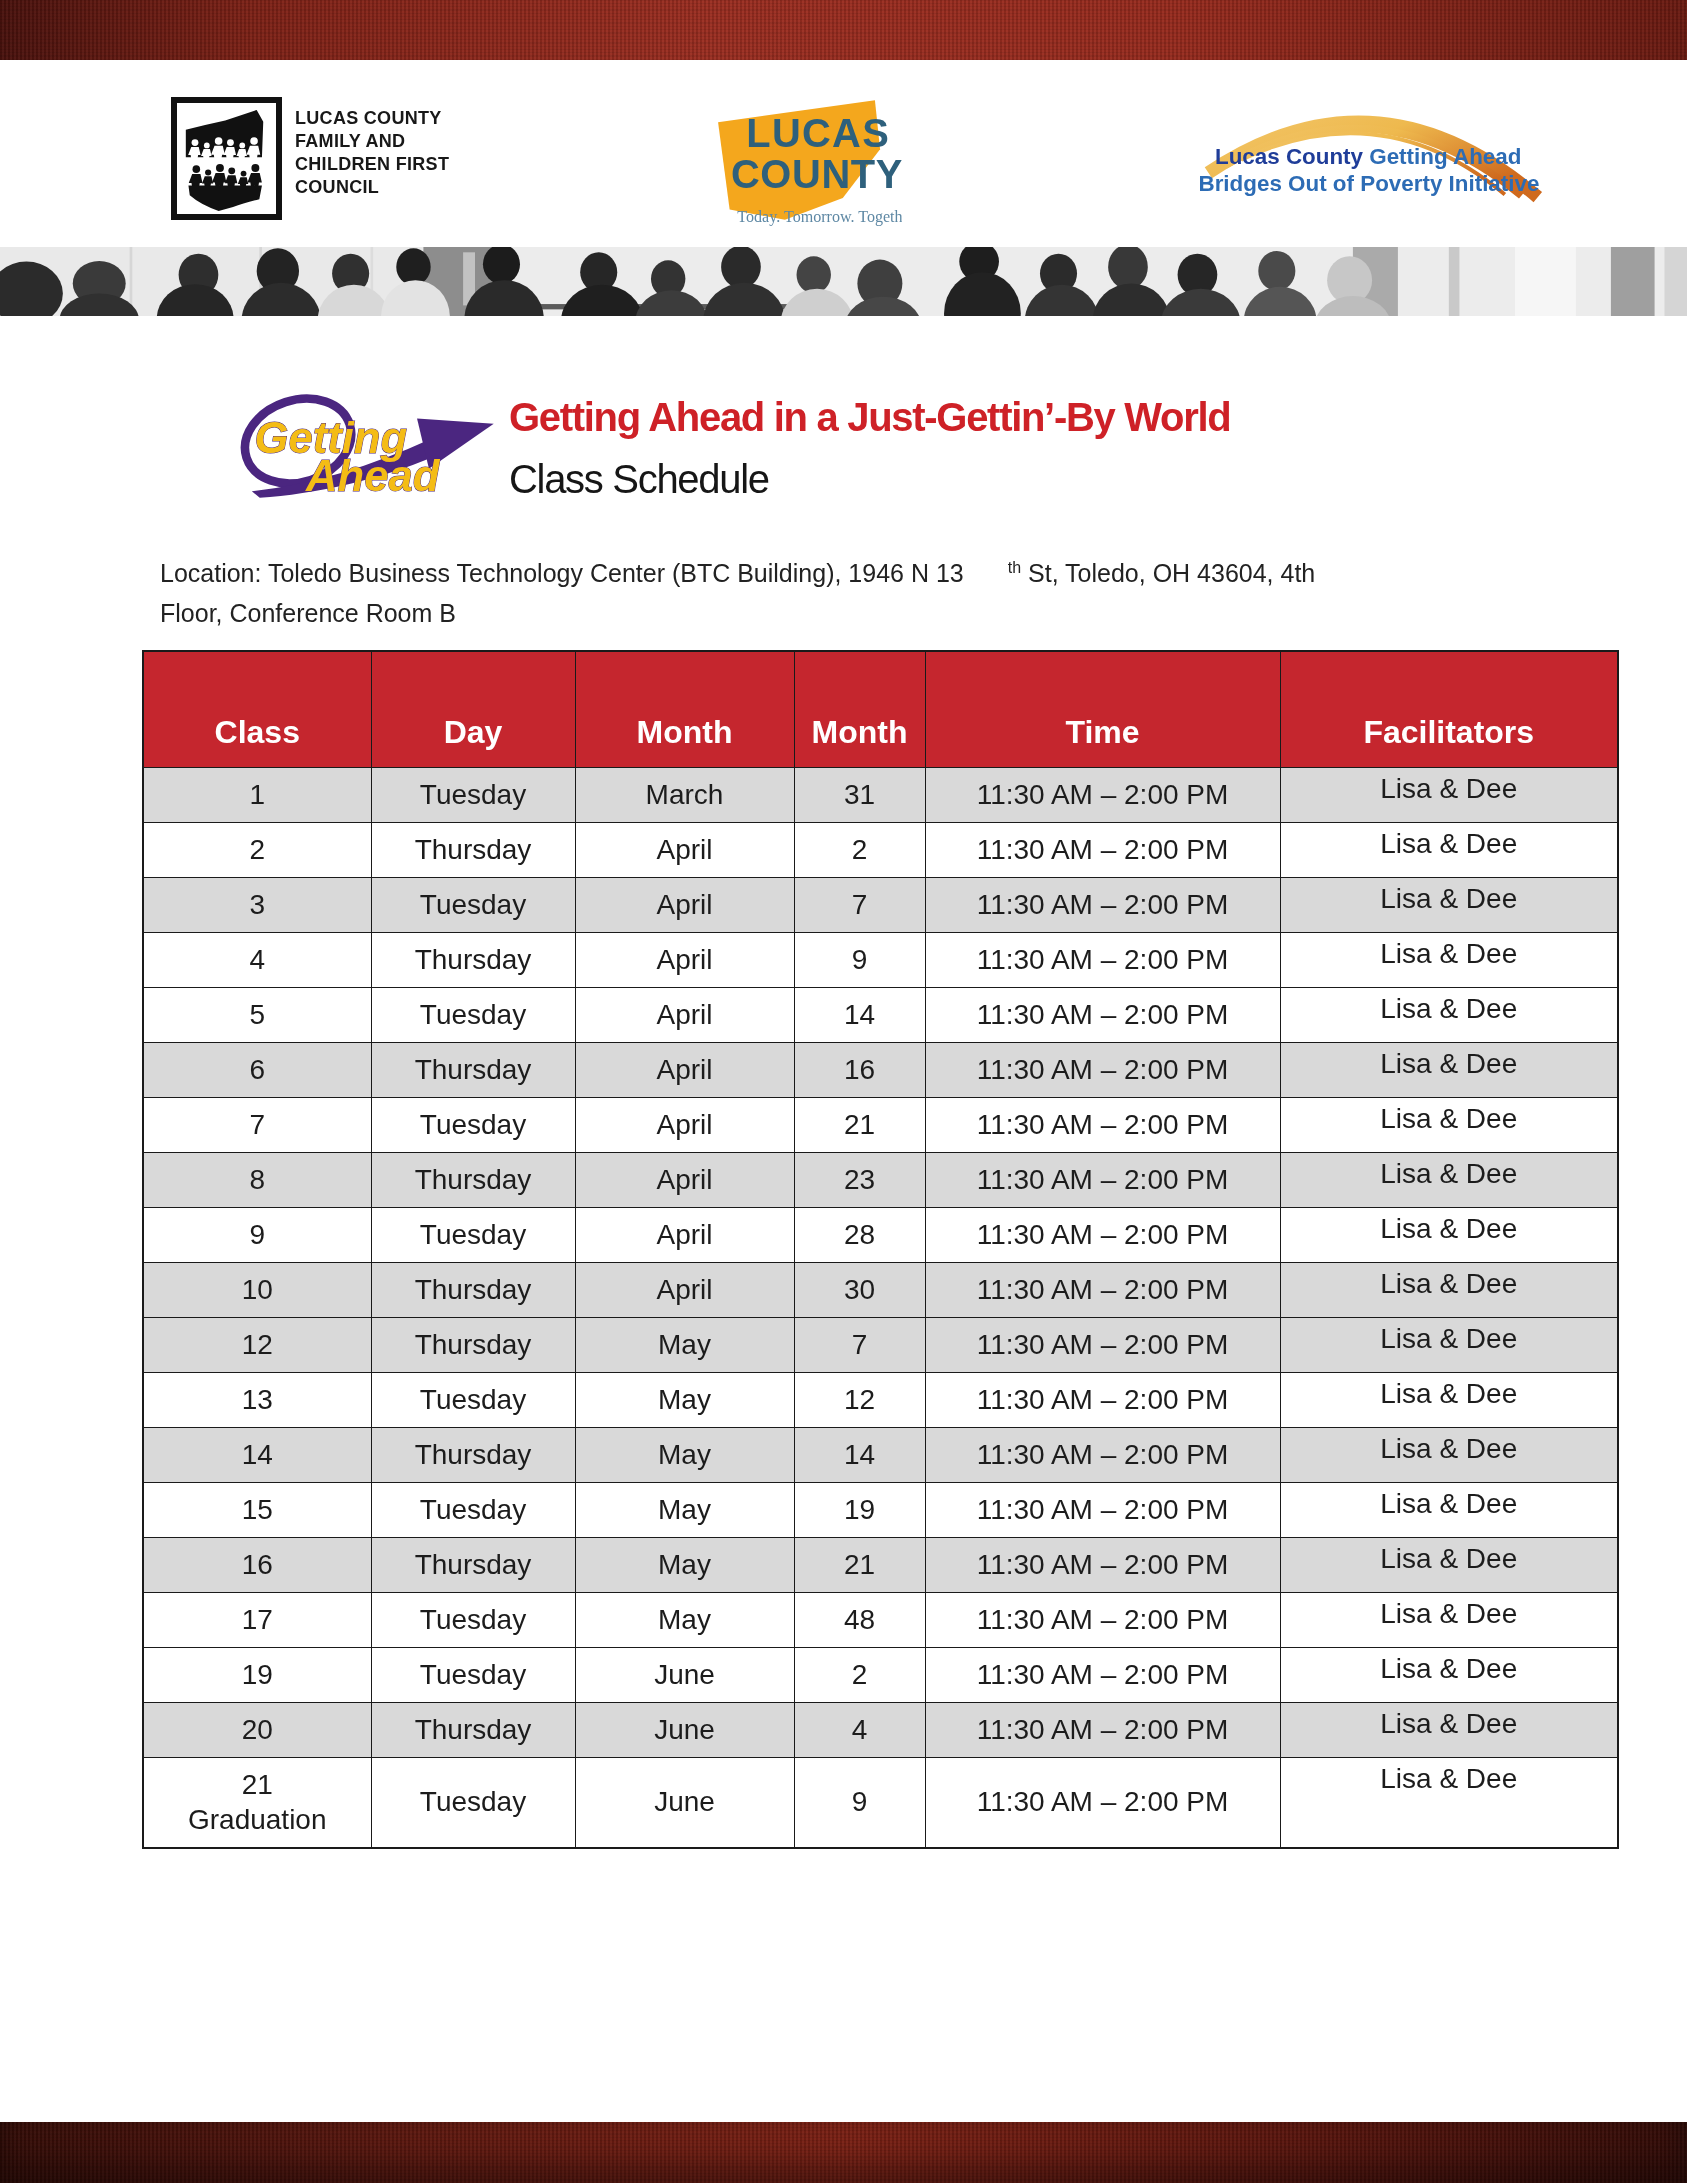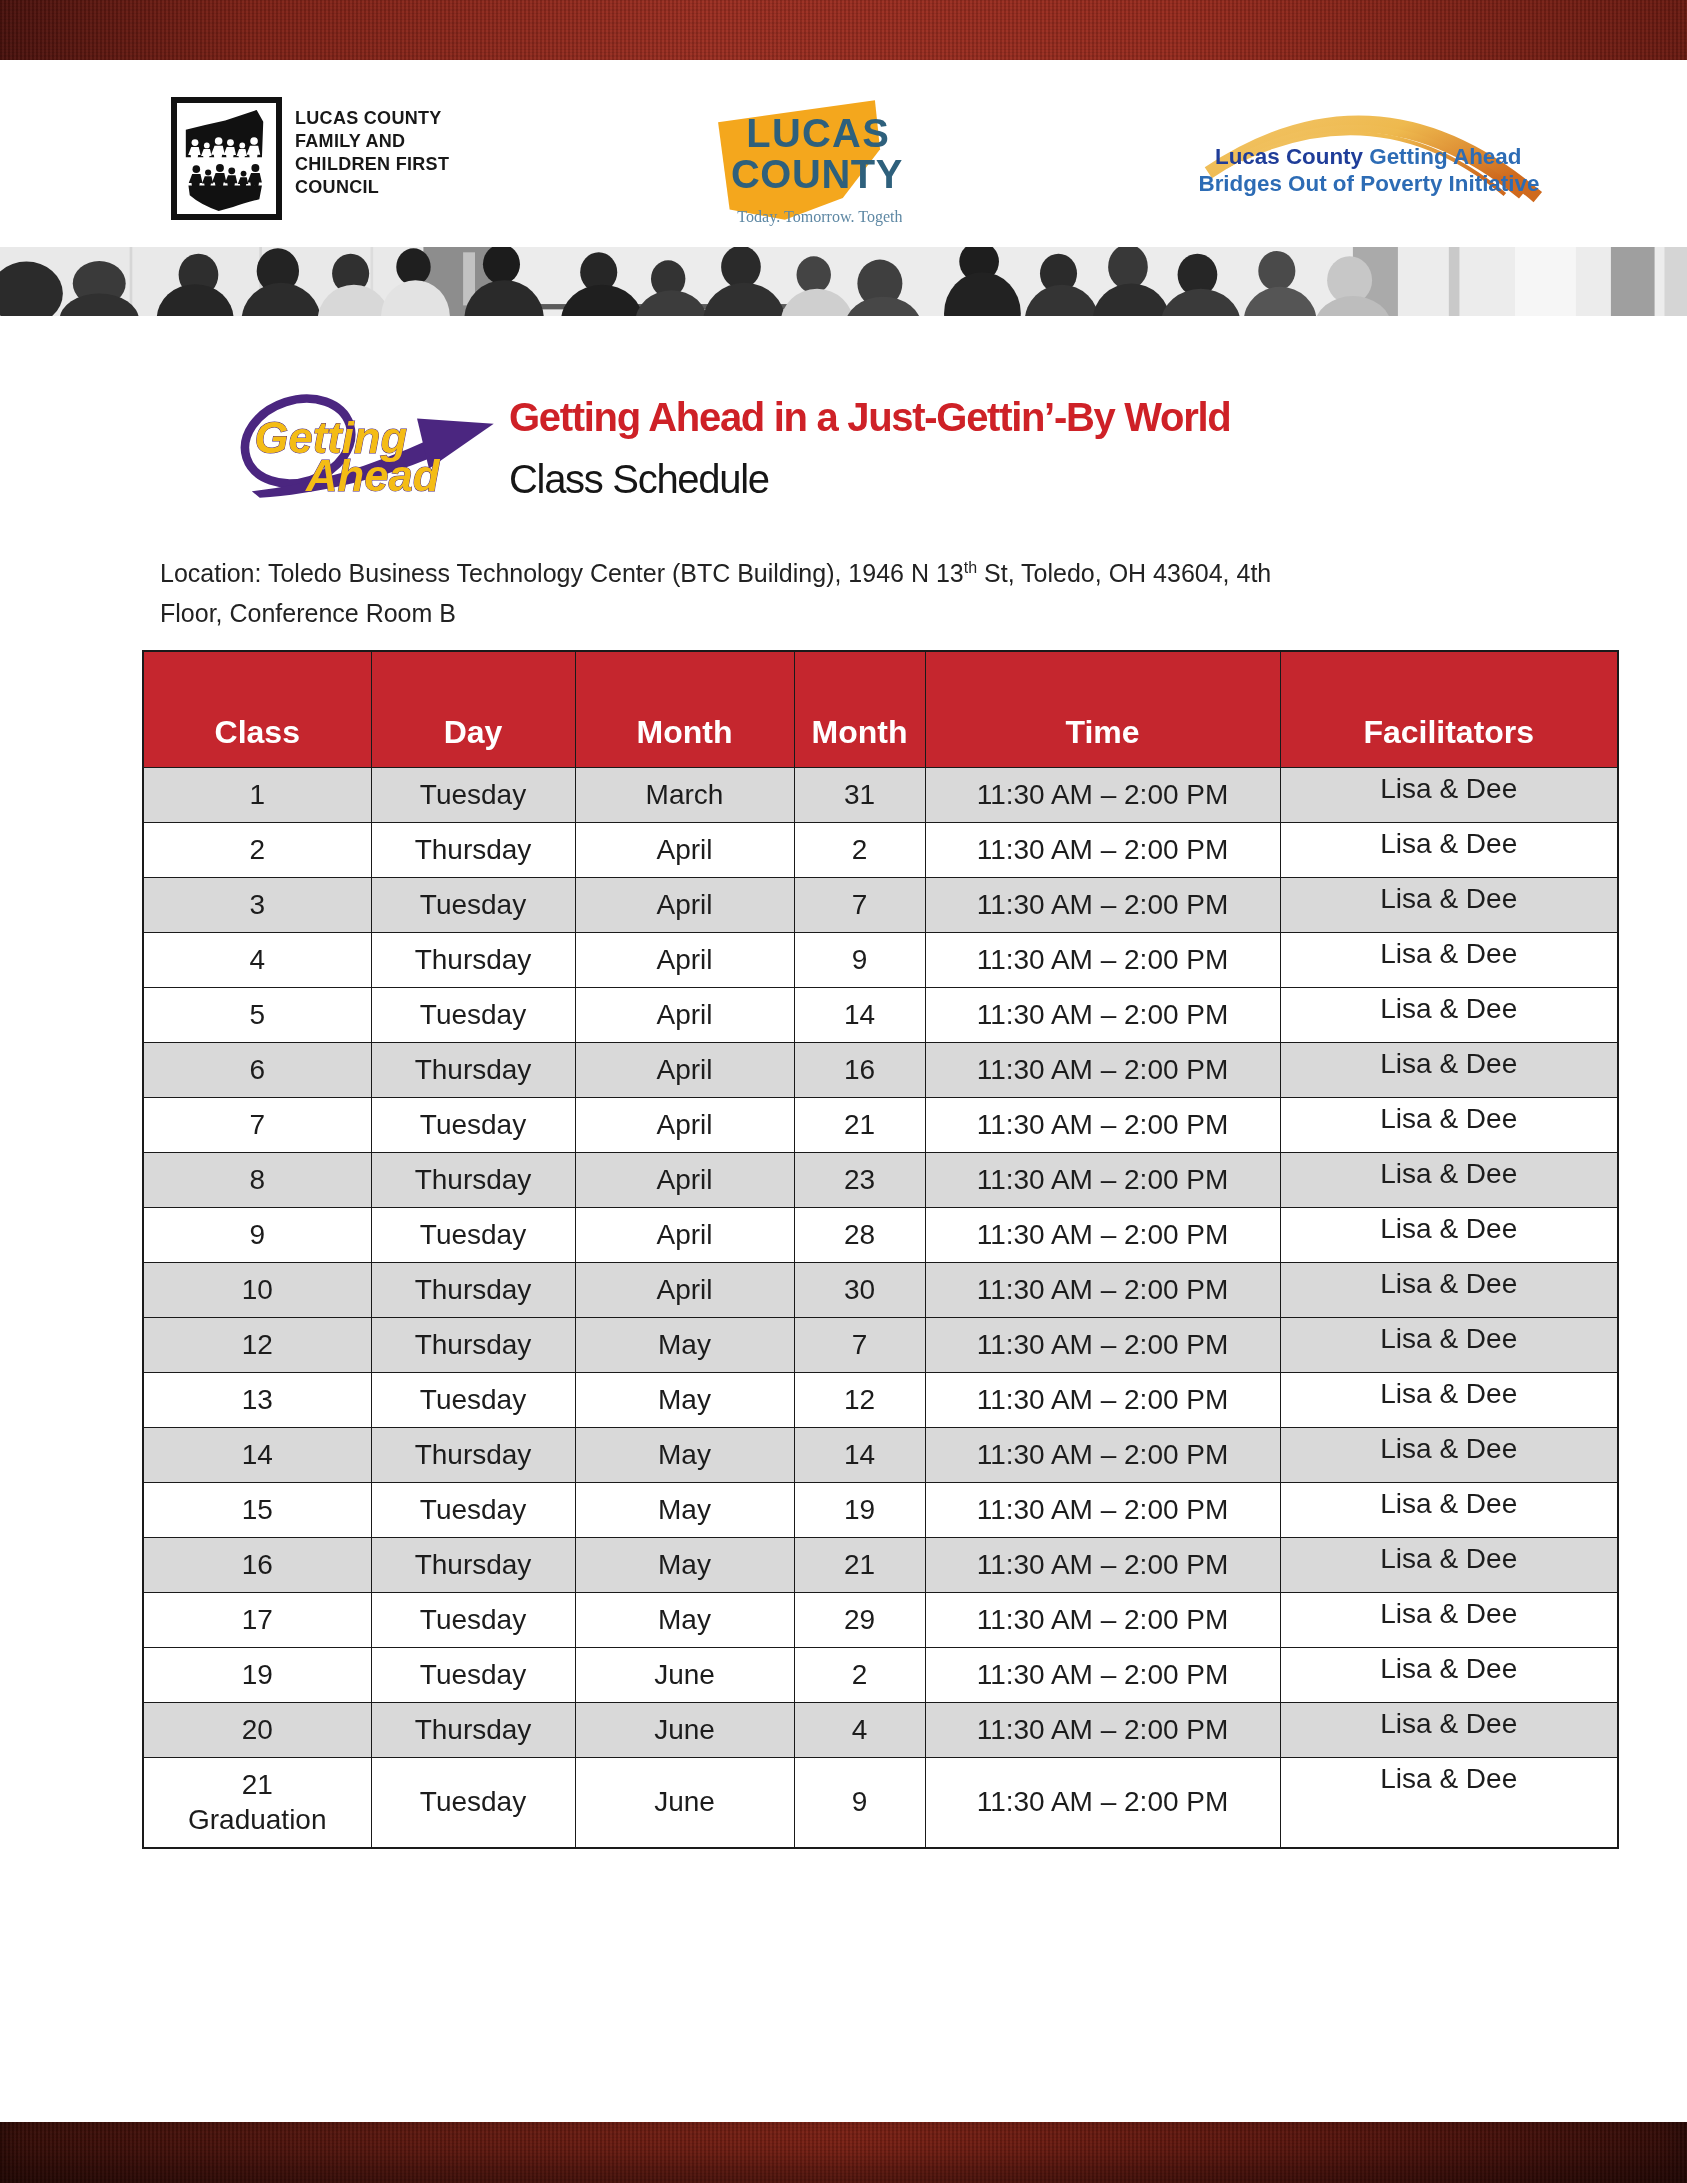--- a/index.html
+++ b/index.html
@@ -49,21 +49,21 @@
     position:absolute; left:509px; top:459px;
     font-size:40px; font-weight:normal; letter-spacing:-1.3px; color:#161616; line-height:1;
     white-space:nowrap;
   }
 
   
   .location {
     position:absolute; left:160px; top:553px; width:1403px;
     font-size:25px; line-height:40px; color:#222;
   }
-  .location sup { font-size:16px; line-height:0; vertical-align:super; }
+  .location sup { font-size:16px; line-height:0; vertical-align:super;margin-left:44px; }
 
   
   .sched-wrap { position:absolute; left:142px; top:650px; width:1475px; }
   table.sched {
     width:1475px; table-layout:fixed; border-collapse:collapse;
     border:2px solid #1a1a1a;
   }
   table.sched th, table.sched td {
     border:1.3px solid #1a1a1a; text-align:center; overflow:hidden;
   }
@@ -367,21 +367,21 @@
     <td class="cell-day">Thursday</td>
     <td class="cell-month">May</td>
     <td class="cell-date">21</td>
     <td class="cell-time">11:30 AM – 2:00 PM</td>
     <td class="cell-facilitators">Lisa &amp; Dee</td>
   </tr>
         <tr>
     <td class="cell-class">17</td>
     <td class="cell-day">Tuesday</td>
     <td class="cell-month">May</td>
-    <td class="cell-date">29</td>
+    <td class="cell-date">48</td>
     <td class="cell-time">11:30 AM – 2:00 PM</td>
     <td class="cell-facilitators">Lisa &amp; Dee</td>
   </tr>
         <tr>
     <td class="cell-class">19</td>
     <td class="cell-day">Tuesday</td>
     <td class="cell-month">June</td>
     <td class="cell-date">2</td>
     <td class="cell-time">11:30 AM – 2:00 PM</td>
     <td class="cell-facilitators">Lisa &amp; Dee</td>

